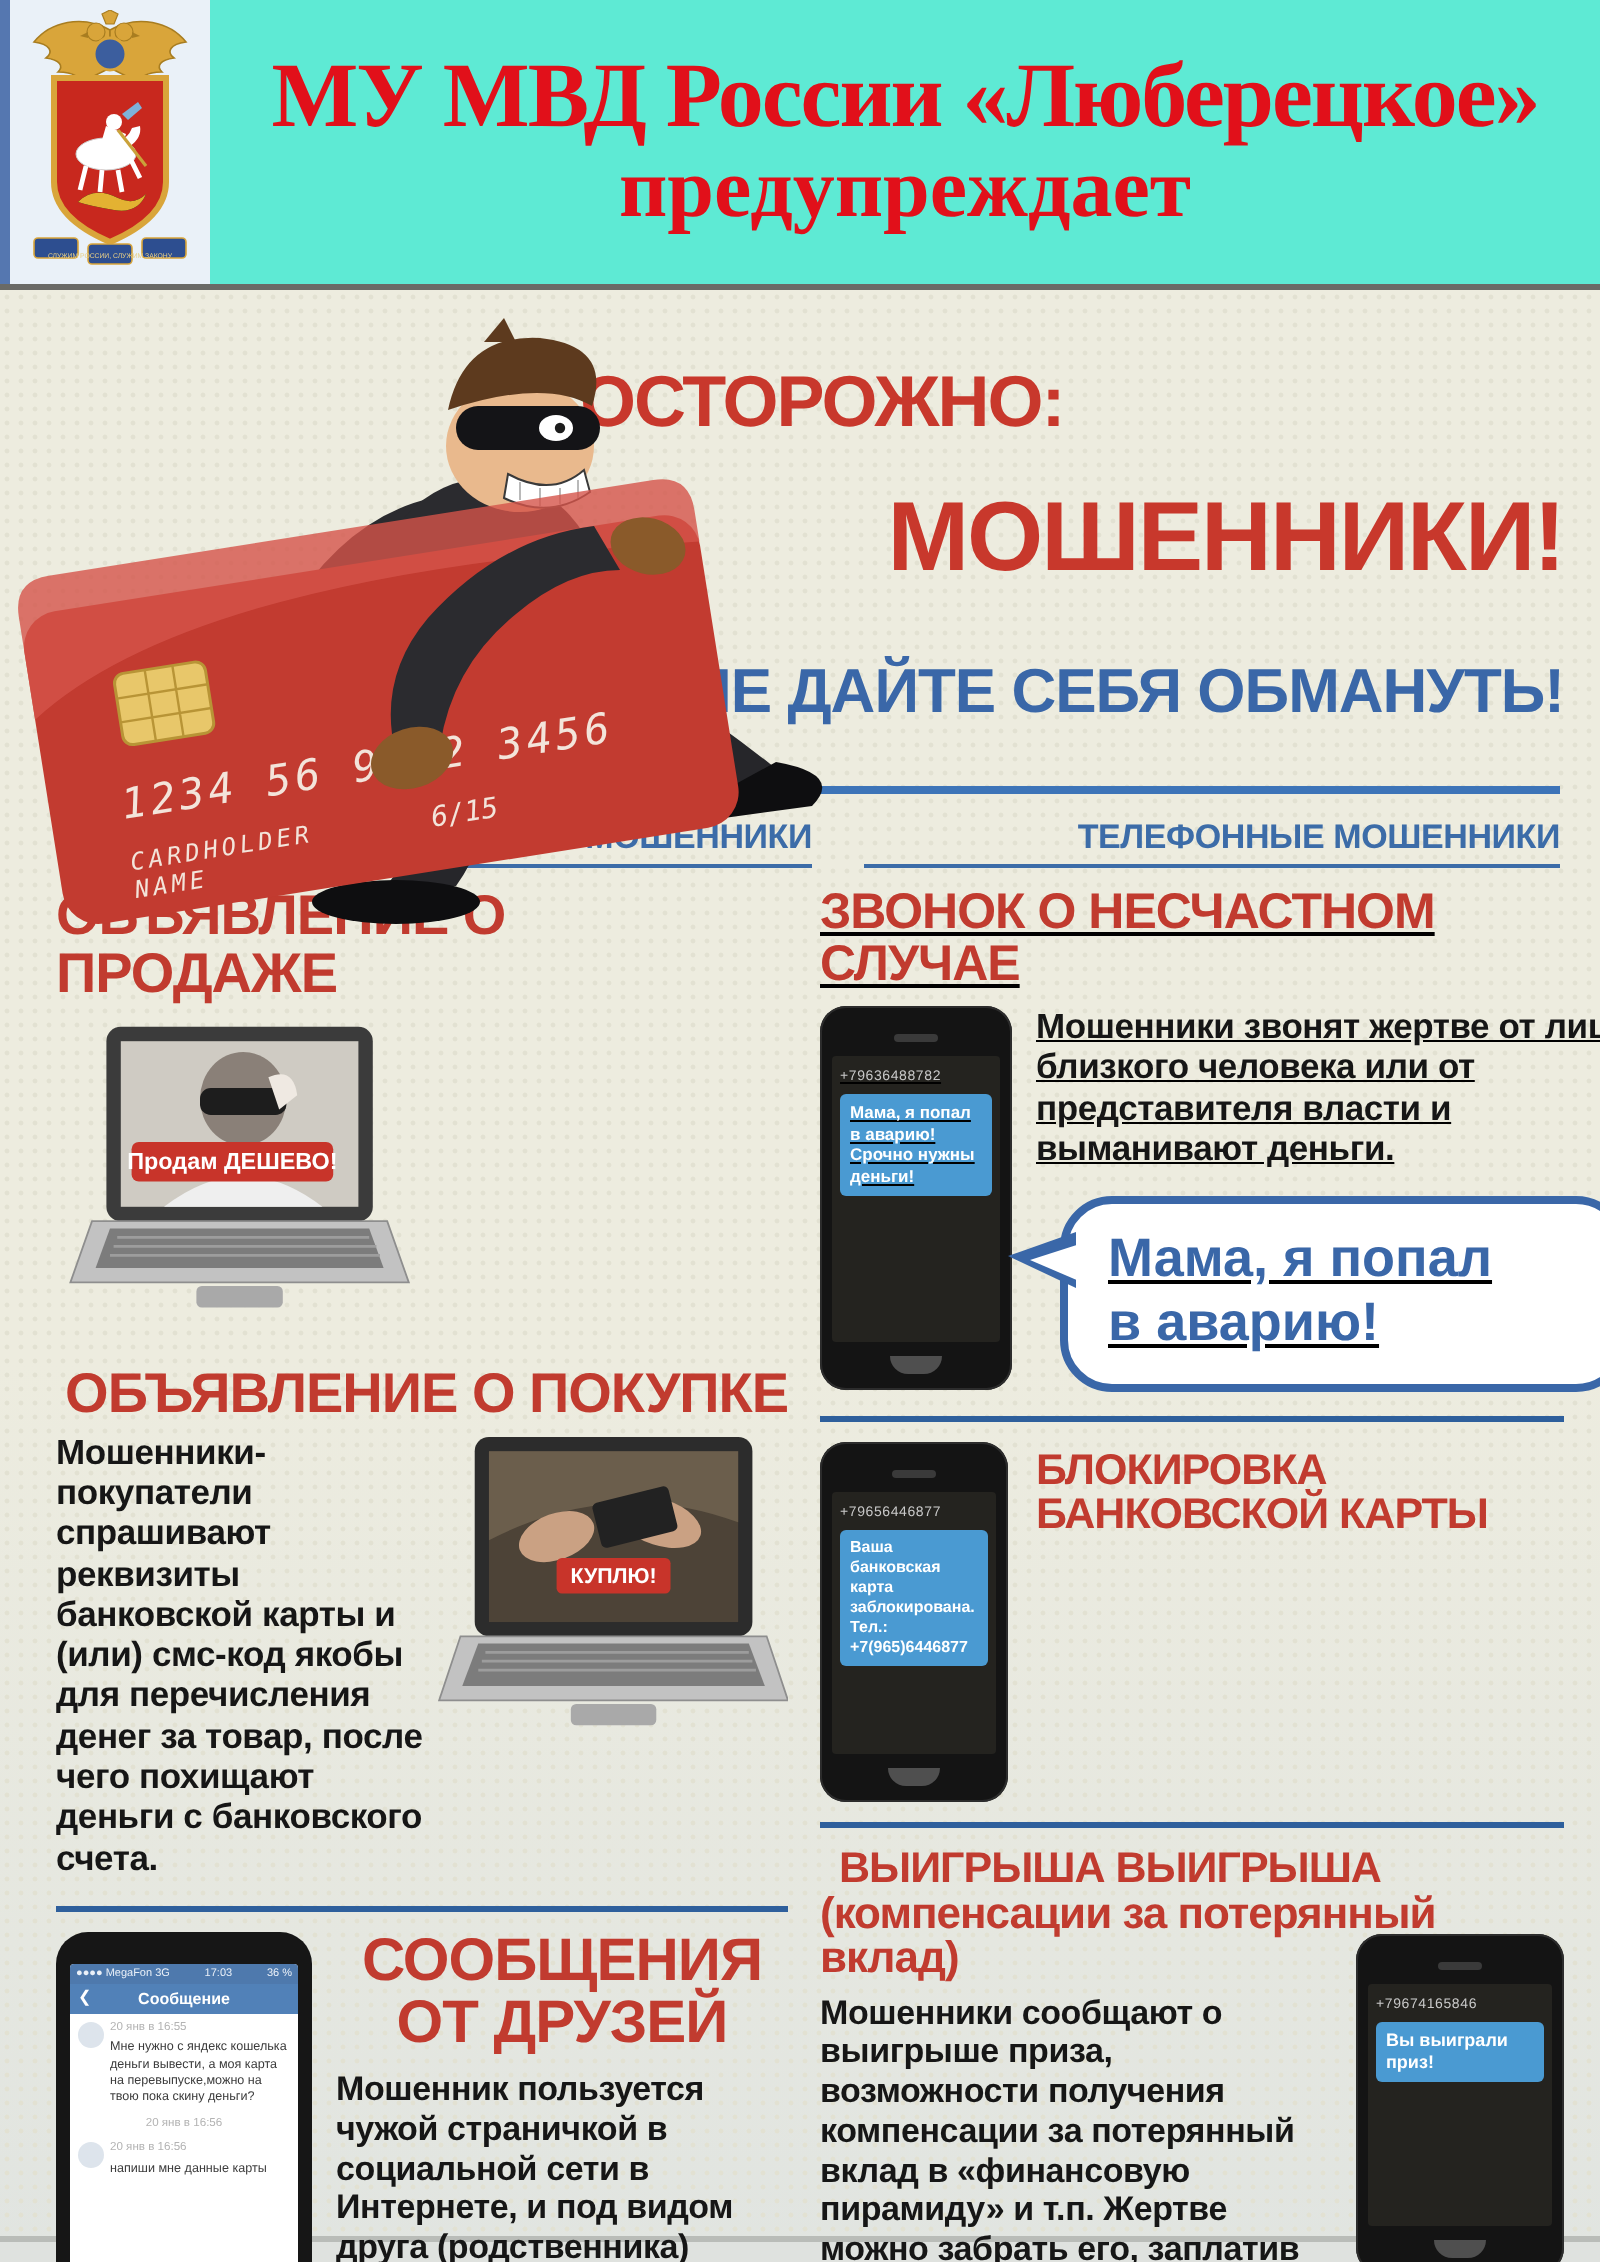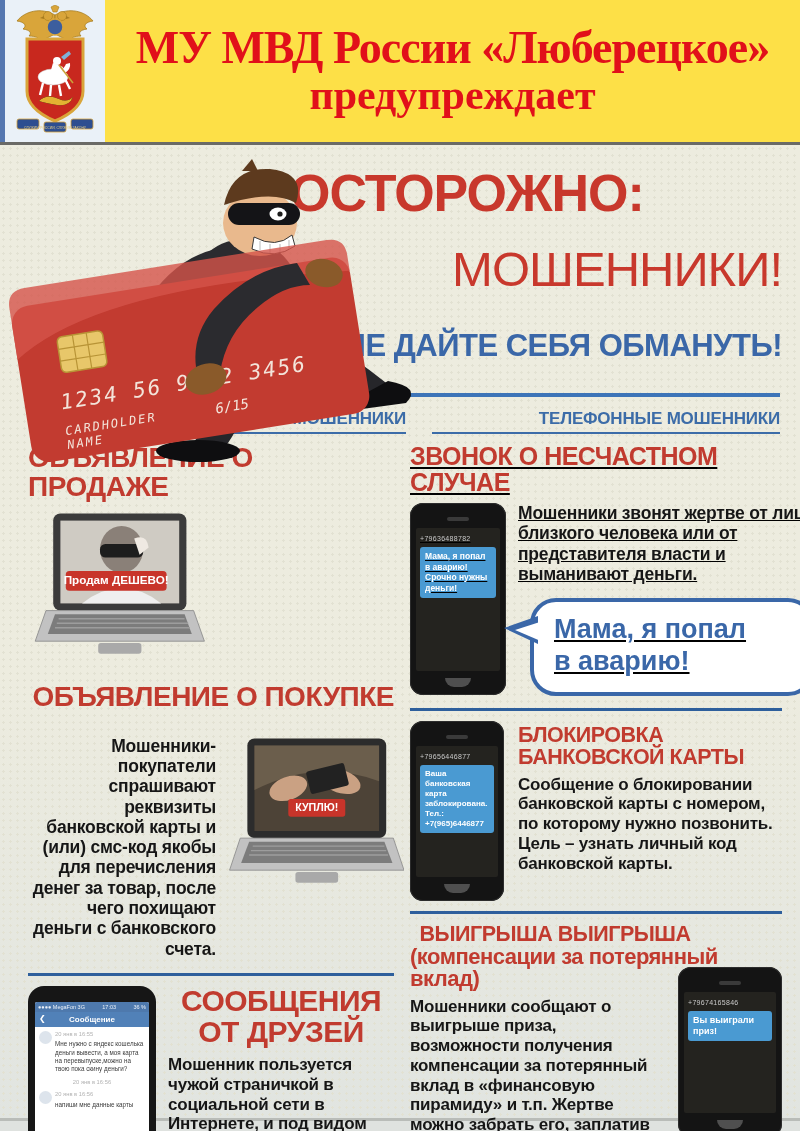--- a/index.html
+++ b/index.html
@@ -5,43 +5,43 @@
   html,body{margin:0;padding:0;}
   body{
     width:800px;height:1131px;overflow:hidden;
     background:#dfe2df;
     font-family:"Liberation Sans","DejaVu Sans",sans-serif;
     -webkit-font-smoothing:antialiased;
   }
   .page{width:800px;height:1131px;position:relative;background:#dfe2df;}
 
   
-  .header{height:142px;background:#fde047;display:flex;align-items:stretch;border-bottom:3px solid #6a6a66;}
+  .header{height:142px;background:#5eead4;display:flex;align-items:stretch;border-bottom:3px solid #6a6a66;}
   .emblem-panel{width:100px;background:#eaf1f8;border-left:5px solid #5577b0;display:flex;align-items:center;justify-content:center;}
   .header-titles{flex:1;display:flex;flex-direction:column;align-items:center;justify-content:center;
     font-family:"Liberation Serif","DejaVu Serif",serif;font-weight:bold;color:#e1101a;line-height:1.08;}
   .header-titles .l1{font-size:46px;letter-spacing:-1px;}
   .header-titles .l2{font-size:42px;}
 
   
   .poster{
     position:absolute;top:145px;left:0;right:0;bottom:10px;
     background-color:#edecdf;
     background-image:radial-gradient(#e2e1d2 1px, transparent 1.4px),
       linear-gradient(180deg, rgba(237,236,223,0) 55%, rgba(221,226,225,.75) 100%);
     background-size:7px 7px, 100% 100%;
     border-bottom:3px solid #b9bcb8;
   }
 
   
   .hero{position:relative;height:252px;}
   .thief-wrap{position:absolute;left:-8px;top:6px;width:440px;height:320px;z-index:3;pointer-events:none;}
   .hero-text{position:absolute;right:18px;top:22px;width:492px;z-index:2;}
-  .hero-t1{font-size:52px;font-weight:800;color:#c8382c;letter-spacing:-1px;text-align:left;line-height:1;}
-  .hero-t2{font-size:49px;font-weight:400;color:#c8382c;letter-spacing:-1px;text-align:right;line-height:1;margin-top:26px;}
+  .hero-t1{font-size:36px;font-weight:800;color:#c8382c;letter-spacing:-1px;text-align:left;line-height:1;margin-top:16px;}
+  .hero-t2{font-size:49px;font-weight:700;color:#c8382c;letter-spacing:-1px;text-align:right;line-height:1;margin-top:26px;}
   .hero-sub{font-size:31px;font-weight:800;color:#3a67a8;letter-spacing:-0.5px;text-align:right;margin-top:34px;}
   .hero-line{position:absolute;left:30px;right:20px;top:248px;height:4px;background:#3d74b8;z-index:1;}
 
   
   .col-labels{display:flex;gap:26px;padding:12px 20px 0 58px;}
   .col-label{flex:1;text-align:right;font-size:17px;font-weight:800;color:#3c6ca8;letter-spacing:-0.2px;
     border-bottom:2px solid #3c6ca8;padding-bottom:3px;}
 
   
   .cols{display:flex;padding:4px 18px 0 28px;gap:16px;}
@@ -217,21 +217,21 @@
               <path d="M20 110 h164 l12 34 h-188 z" fill="#c2c2c2" stroke="#8e8e8e" stroke-width="1"></path>
               <path d="M30 114 h144 l8 22 h-160 z" fill="#7c7c7c"></path>
               <path d="M34 119 h140 M32 124 h146 M30 129 h150" stroke="#9d9d9d" stroke-width="1.6"></path>
               <rect x="78" y="146" width="48" height="12" rx="3" fill="#a9a9a9"></rect>
             </svg>
           </div>
         </div>
 
         <div style="margin-top:16px;">
           <div class="sec-title" style="font-size:28px;text-align:right;">ОБЪЯВЛЕНИЕ О ПОКУПКЕ</div>
-          <div style="display:flex;gap:10px;margin-top:24px;text-align:right;">
+          <div style="display:flex;gap:0;margin-top:4px;">
             <div class="body-text" style="font-size:17.5px;width:188px;flex:none;">Мошенники-покупатели спрашивают реквизиты банковской карты и (или) смс-код якобы для перечисления денег за товар, после чего похищают деньги с банковского счета.</div>
             <svg class="laptop" width="178" height="158" viewBox="0 0 200 176">
               <rect x="24" y="2" width="156" height="112" rx="8" fill="#2c2c2c"></rect>
               <rect x="32" y="10" width="140" height="96" fill="#4d4337"></rect>
               <path d="M32 10 h140 v40 q-70 -26 -140 10 z" fill="#6b5e4c"></path>
               <ellipse cx="70" cy="58" rx="22" ry="13" fill="#caa183" transform="rotate(-20 70 58)"></ellipse>
               <ellipse cx="128" cy="50" rx="24" ry="13" fill="#caa183" transform="rotate(18 128 50)"></ellipse>
               <rect x="92" y="34" width="44" height="26" rx="3" fill="#222222" transform="rotate(-14 114 47)"></rect>
               <rect x="70" y="70" width="64" height="20" rx="3" fill="#c8342a"></rect>
               <text x="102" y="84" text-anchor="middle" font-size="12" font-weight="bold" fill="#ffffff">КУПЛЮ!</text>
@@ -321,21 +321,20 @@
 банковская
 карта
 заблокирована.
 Тел.:
 +7(965)6446877</div>
               </div>
               <div class="home-arc"></div>
             </div>
             <div style="flex:1;min-width:0;">
               <div class="sec-title" style="font-size:21.5px;margin-top:4px;">БЛОКИРОВКА БАНКОВСКОЙ КАРТЫ</div>
-              <div class="body-text" style="font-size:17px;margin-top:6px;">Сообщение о блокировании банковской карты с номером, по которому нужно позвонить. Цель – узнать личный код банковской карты.</div>
             </div>
           </div>
         </div>
 
         <div class="divider"></div>
 
         <div class="sec-prize">
           <div class="sec-title" style="font-size:21.5px;text-align:center;width:290px;">ВЫИГРЫША ВЫИГРЫША</div>
           <div class="sec-title" style="font-size:22px;text-align:left;width:310px;">(компенсации за потерянный вклад)</div>
           <div class="row">

